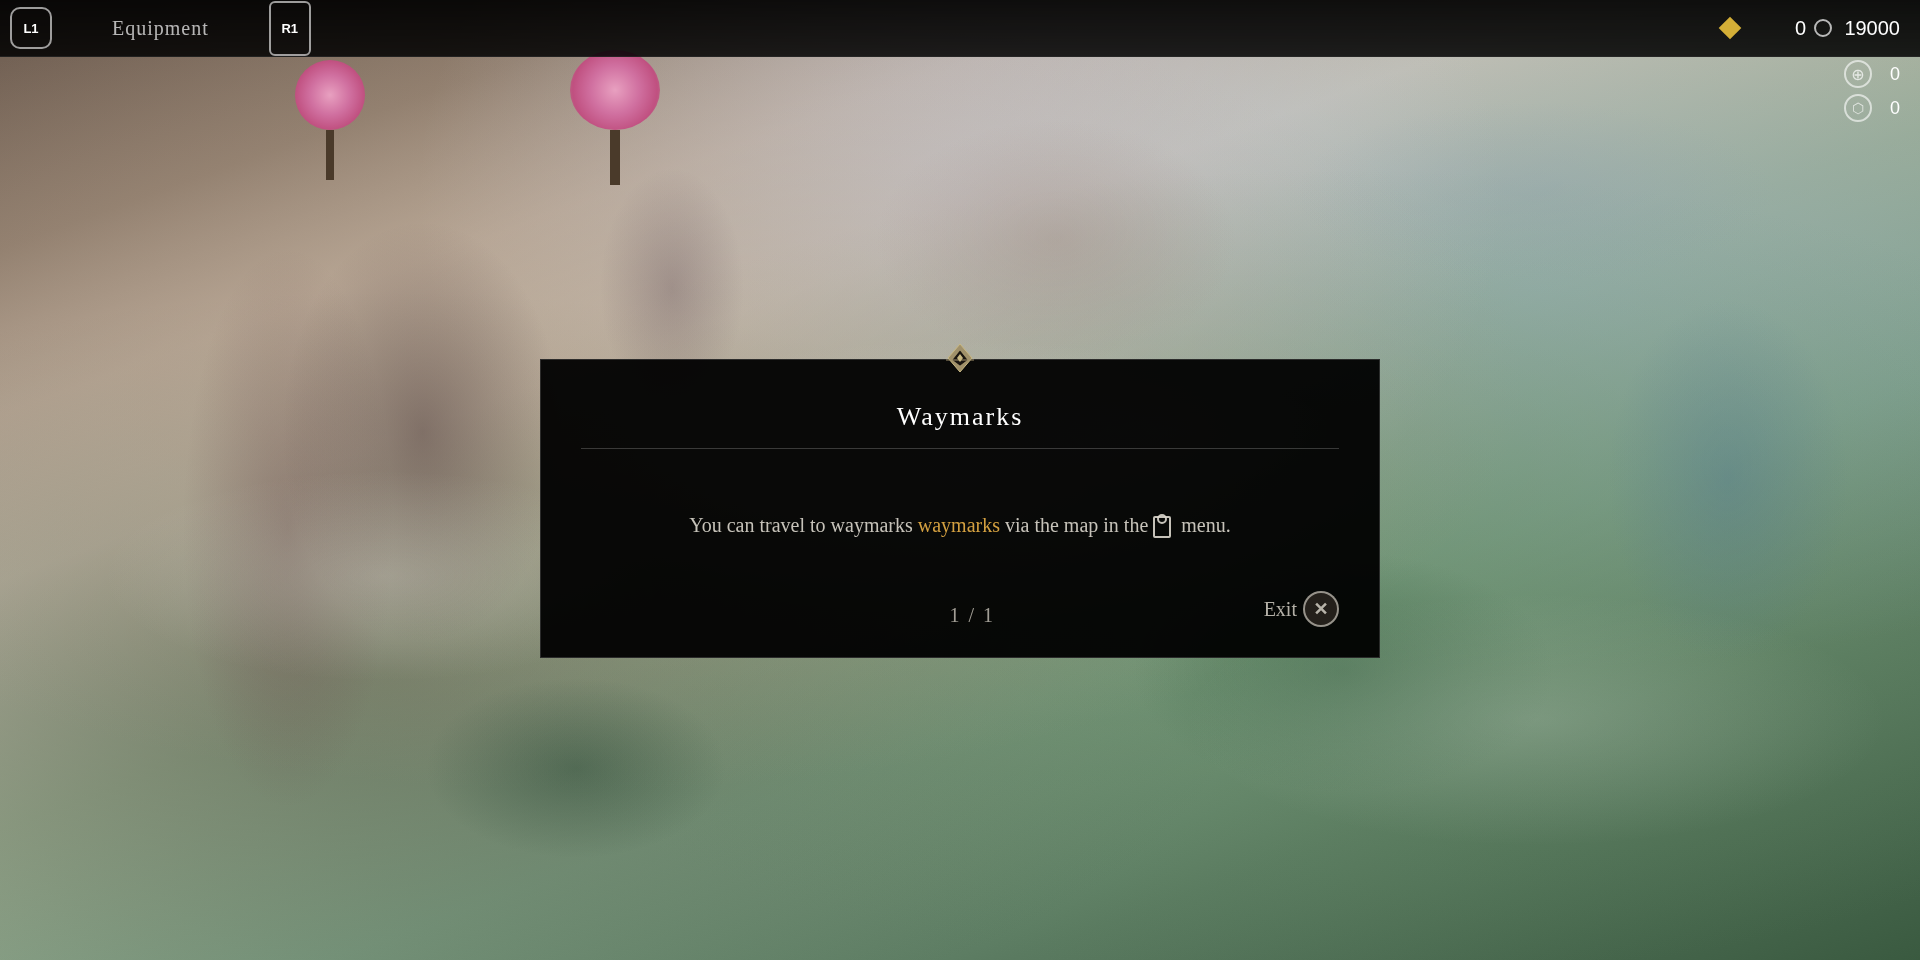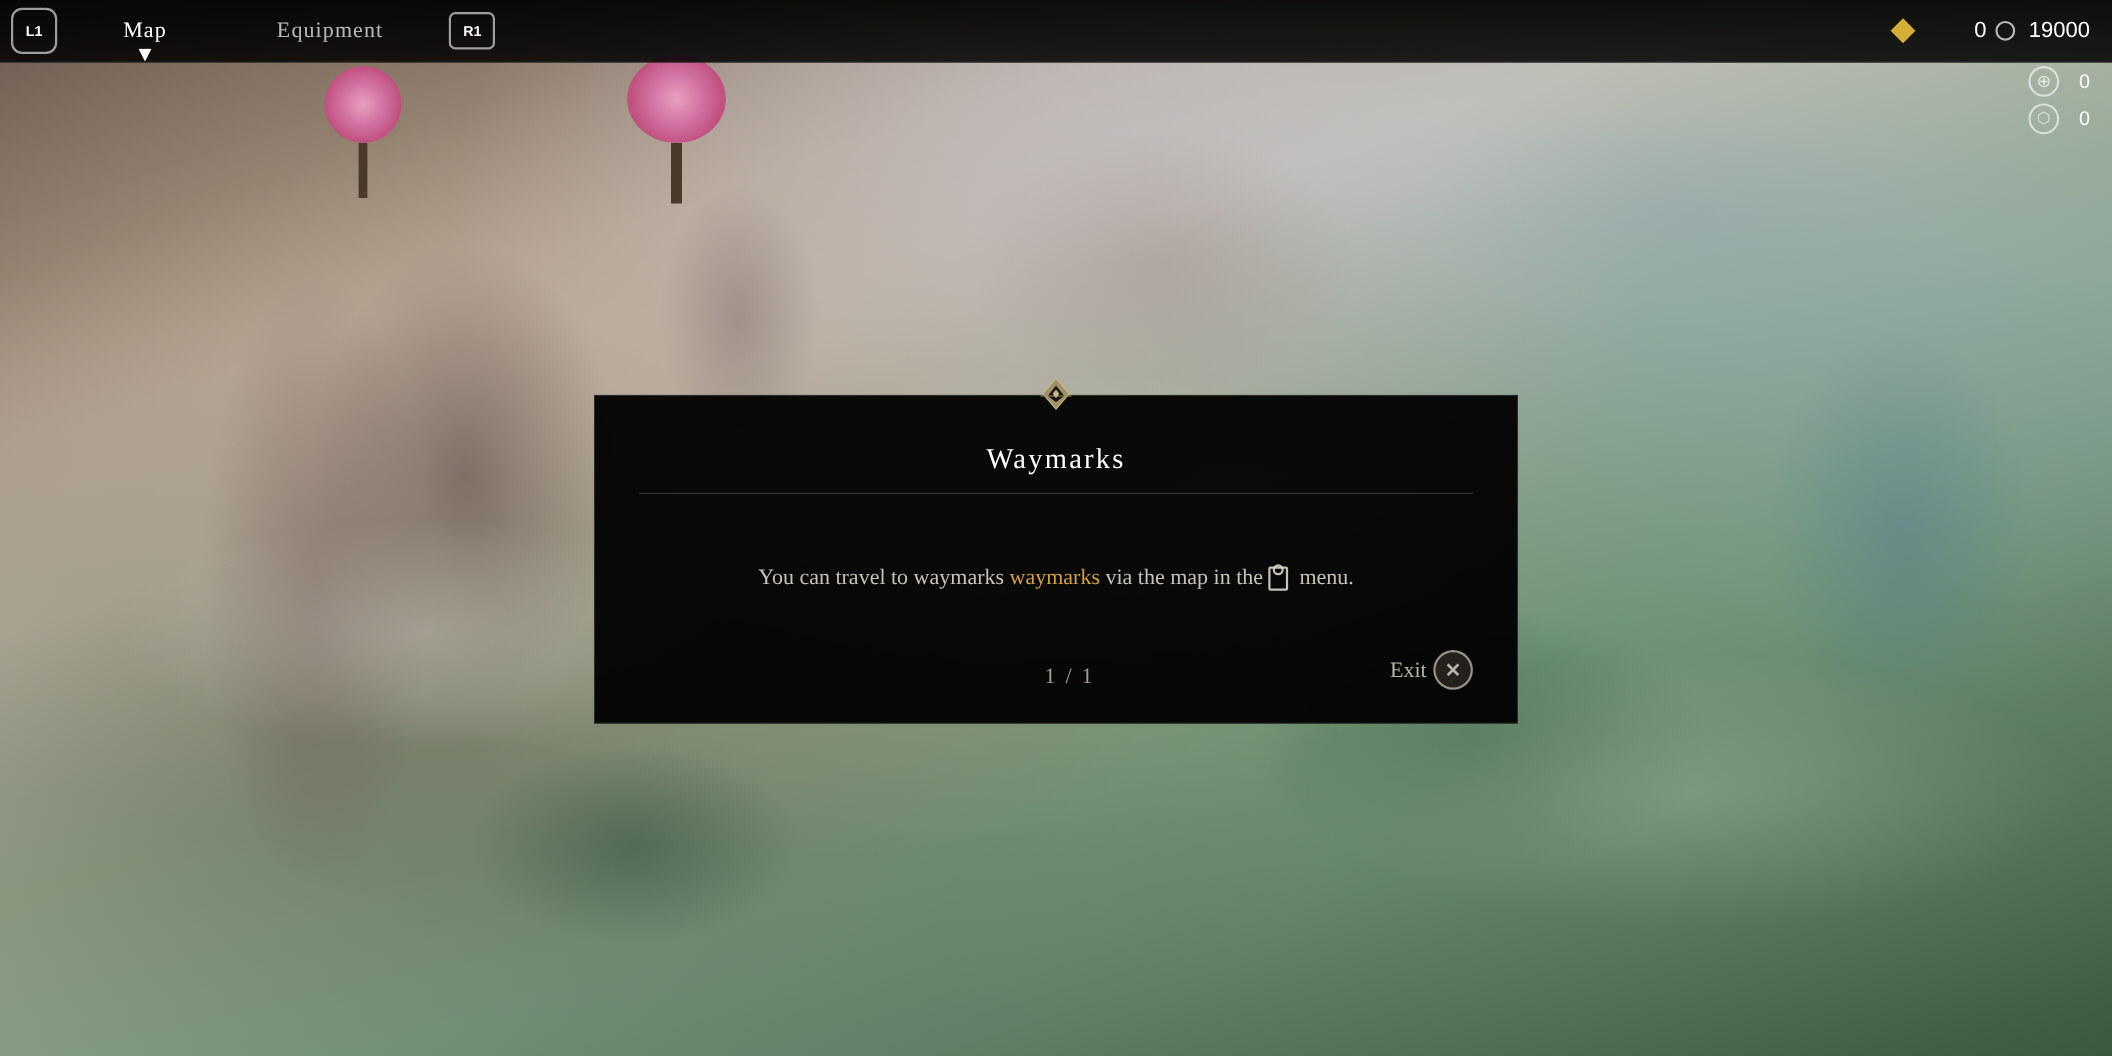--- a/index.html
+++ b/index.html
@@ -98,21 +98,21 @@
       font-size: 13px;
       font-weight: bold;
       margin-left: 10px;
       margin-right: 10px;
       font-family: Arial, sans-serif;
       cursor: pointer;
     }
 
     .nav-button-r1 {
       width: 42px;
-      height: 34px;
+      height: 55px;
       border: 2px solid rgba(255,255,255,0.6);
       border-radius: 6px;
       display: flex;
       align-items: center;
       justify-content: center;
       color: #fff;
       font-size: 13px;
       font-weight: bold;
       margin-left: 10px;
       font-family: Arial, sans-serif;
@@ -366,21 +366,20 @@
 </div>
 <div class="tree" style="left: 570px; top: 50px;">
   <div class="tree-canopy" style="width:90px;height:80px;"></div>
   <div class="tree-trunk" style="width:10px;height:55px;"></div>
 </div>
 
 <div class="top-nav">
   <div class="nav-button-l1">L1</div>
 
   <div class="nav-tabs">
-    <div class="nav-tab active">Map</div>
     <div class="nav-tab">Equipment</div>
   </div>
 
   <div class="nav-button-r1">R1</div>
 
   <div class="nav-spacer"></div>
 
   <div class="nav-currency">
     <div class="diamond-icon"></div>
     <span class="currency-value">0</span>

